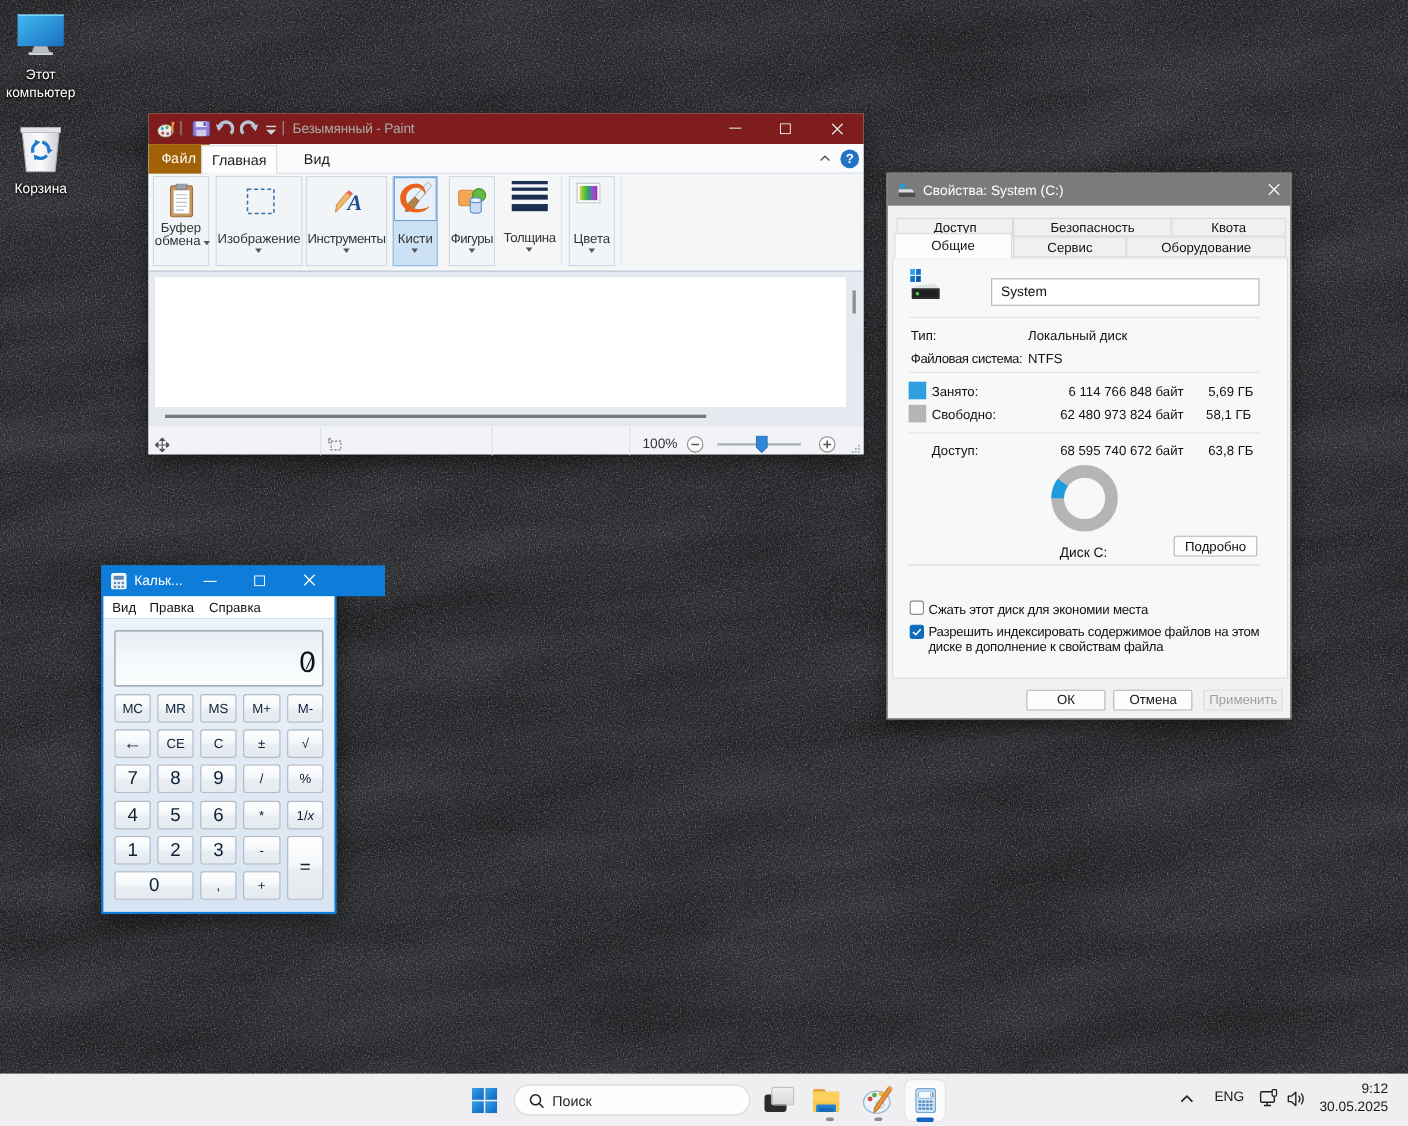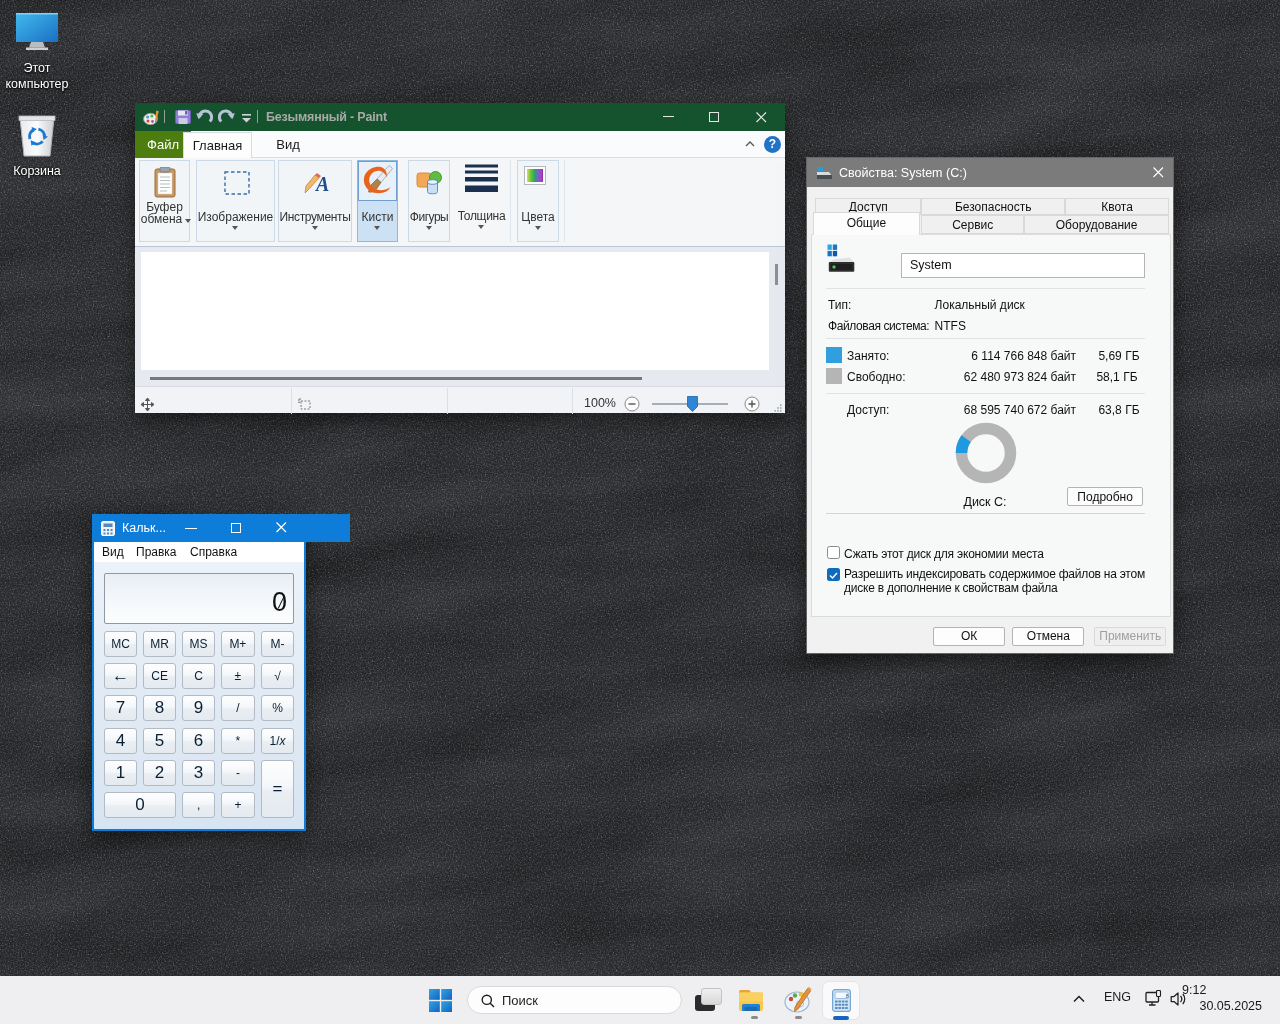--- a/index.html
+++ b/index.html
@@ -98,21 +98,21 @@
       </g>
       <use href="#rarm" transform="rotate(120)"></use>
       <use href="#rarm" transform="rotate(240)"></use>
     </g>
   </svg>
   <div style="margin-top:7px;">Корзина</div>
 </div>
 
 <div id="paint" class="abs">
 
-  <div class="abs" style="left:0;top:0;width:650px;height:28px;background:#14532d;font-weight:bold;">
+  <div class="abs" style="left:0;top:0;width:650px;height:28px;background:#7f1d1d;">
     <svg class="abs" style="left:8px;top:7px" width="18" height="15">
       <ellipse cx="7.5" cy="9" rx="7" ry="5.7" fill="#f0ece6" stroke="#9a9488" stroke-width="0.9"></ellipse>
       <circle cx="4.6" cy="7" r="1.5" fill="#3aa3d9"></circle>
       <circle cx="8.8" cy="6" r="1.5" fill="#56b04a"></circle>
       <circle cx="5" cy="11" r="1.5" fill="#d8443c"></circle>
       <circle cx="9.5" cy="11.5" r="1.4" fill="#8b64a8"></circle>
       <path d="M13.2 0.5 L15.8 1.2 L13.8 9 L12.4 8.6 Z" fill="#e8913a"></path>
       <path d="M12.6 8.4 L13.9 8.8 L13 12.5 L12.2 12.2 Z" fill="#a8652a"></path>
     </svg>
     <div class="abs" style="left:29px;top:7px;width:1px;height:13px;background:#9a9a9a;"></div>
@@ -139,22 +139,22 @@
     <div class="abs" style="left:528px;top:13px;width:11px;height:1px;background:#e6e6e6;"></div>
     <svg class="abs" style="left:574px;top:9px" width="10" height="10">
       <rect x="0.5" y="0.5" width="9" height="9" fill="none" stroke="#e6e6e6" stroke-width="1"></rect>
     </svg>
     <svg class="abs" style="left:621px;top:9px" width="11" height="11">
       <path d="M0.5 0.5 L10 10 M10 0.5 L0.5 10" stroke="#e6e6e6" stroke-width="1.2"></path>
     </svg>
   </div>
 
   <div class="abs" style="left:0;top:28px;width:650px;height:27px;background:#fafbfc;border-bottom:1px solid #d8dde3;box-sizing:border-box;">
-    <div class="abs" style="left:0;top:0;width:56px;height:27px;background:#4d7c0f;color:#fff;
-         font-size:13px;display:flex;align-items:center;justify-content:center;">Файл</div>
+    <div class="abs" style="left:0;top:0;width:56px;height:27px;background:#a16207;color:#fff;
+         font-size:13px;display:flex;align-items:center;justify-content:center;font-family:Liberation Mono, monospace;">Файл</div>
     <div class="abs" style="left:48px;top:1px;width:69px;height:26px;background:#fdfdfd;
          border:1px solid #d5dbe1;border-bottom:none;box-sizing:border-box;color:#1a1a1a;
          font-size:13px;display:flex;align-items:center;justify-content:center;">Главная</div>
     <div class="abs" style="left:118px;top:0;width:70px;height:27px;color:#1a1a1a;
          font-size:13px;display:flex;align-items:center;justify-content:center;">Вид</div>
     <svg class="abs" style="left:610px;top:10px" width="10" height="6">
       <path d="M1 5 L5 1 L9 5" stroke="#555" stroke-width="1.3" fill="none"></path>
     </svg>
     <div class="abs" style="left:629px;top:5px;width:17px;height:17px;border-radius:50%;background:#2173c5;
          color:#fff;font-size:12px;font-weight:bold;text-align:center;line-height:17px;">?</div>
@@ -511,15 +511,15 @@
   <svg class="abs" style="left:1145px;top:14px" width="18" height="18">
     <rect x="1" y="2.5" width="12.5" height="9.5" rx="1" fill="none" stroke="#1f1f1f" stroke-width="1.3"></rect>
     <path d="M7 12 v2.5 M4 15 h6.5" stroke="#1f1f1f" stroke-width="1.3"></path>
     <rect x="11.5" y="0.5" width="4" height="6" rx="1" fill="#efeff1" stroke="#1f1f1f" stroke-width="1.1"></rect>
     <path d="M12.6 0.5 v-0 M14.4 0.5 v-0" stroke="#1f1f1f"></path>
   </svg>
   <svg class="abs" style="left:1170px;top:14.5px" width="18" height="16">
     <path d="M1.2 5.5 h2.8 l4 -3.5 v12 l-4 -3.5 h-2.8 Z" fill="none" stroke="#1f1f1f" stroke-width="1.25" stroke-linejoin="round"></path>
     <path d="M10.5 5 a4.5 4.5 0 0 1 0 6 M12.8 3 a7.5 7.5 0 0 1 0 10" stroke="#1f1f1f" stroke-width="1.25" fill="none"></path>
   </svg>
-  <div class="abs" style="left:1182px;top:7px;width:80px;font-size:12.5px;color:#1a1a1a;text-align:left;">9:12</div>
+  <div class="abs" style="left:1182px;top:7px;width:80px;font-size:12.5px;color:#1a1a1a;text-align:right;">9:12</div>
   <div class="abs" style="left:1182px;top:22.5px;width:80px;font-size:12.5px;color:#1a1a1a;text-align:right;">30.05.2025</div>
 </div>
 
 </body></html>

